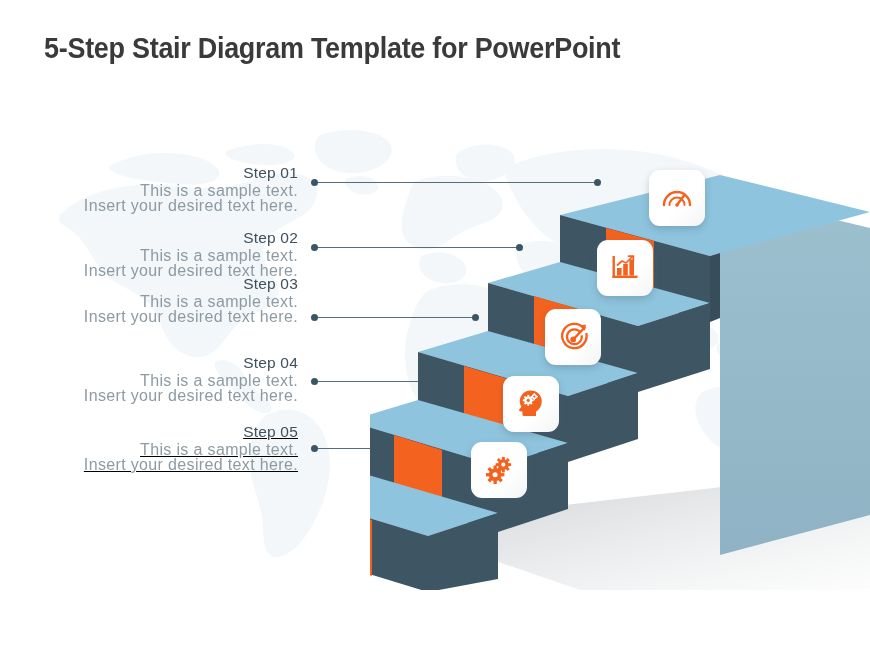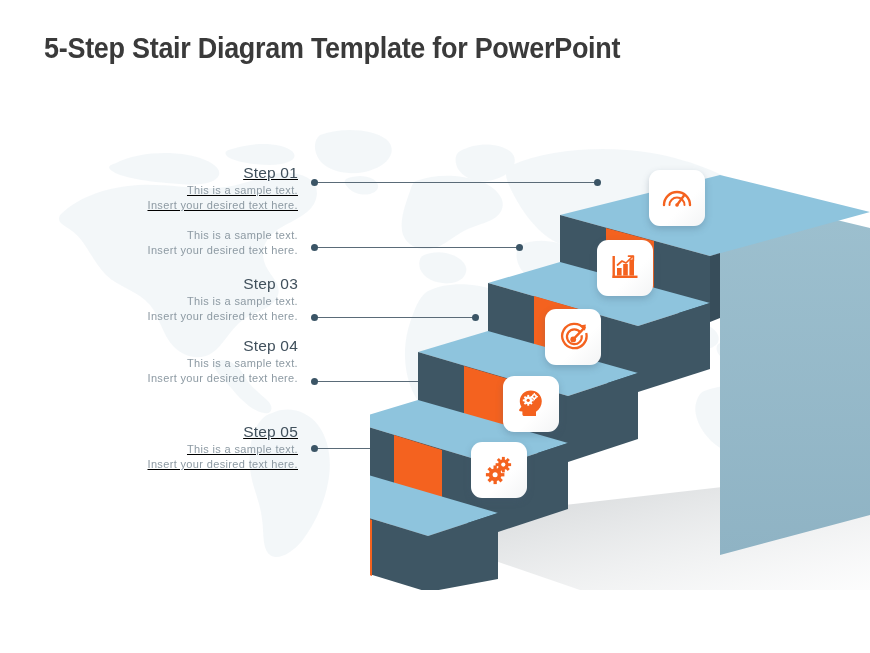--- a/index.html
+++ b/index.html
@@ -54,21 +54,21 @@
     left: 68px;
   }
   .step-title {
     font-size: 15.5px;
     color: #40505c;
     line-height: 20px;
     letter-spacing: 0.2px;
     white-space: nowrap;
   }
   .step-desc {
-    font-size: 11px;
+    font-size: 16px;
     color: #8d9aa3;
     line-height: 15px;
     letter-spacing: 0.35px;
     white-space: nowrap;
   }
 
   
   .connector {
     position: absolute;
     height: 7px;
@@ -186,53 +186,54 @@
                C748 364 720 364 702 354 C684 344 672 322 676 308 C678 301 680 298 684 296 Z"></path>
 
       <path d="M788 362 C798 356 808 362 806 372 C804 382 792 386 786 380 C780 374 782 365 788 362 Z"></path>
 
       <path d="M326 84 C340 78 356 82 358 90 C360 98 346 102 336 98 C328 95 322 87 326 84 Z"></path>
     </g>
   </svg>
 
   <div id="title">5-Step Stair Diagram Template for PowerPoint</div>
 
-  <div class="step-block" style="top:163px;text-decoration:underline;">
+  <div class="step-block" style="top:163px;">
     <div class="step-title">Step 01</div>
     <div class="step-desc">This is a sample  text.</div>
     <div class="step-desc">Insert your desired text here.</div>
   </div>
   <div class="connector" style="left:311px; top:179px; width:290px;">
     <div class="line"></div>
     <div class="dot left"></div>
     <div class="dot right"></div>
   </div>
 
   <div class="step-block" style="top:228px;">
+    <div class="step-title">Step 02</div>
     <div class="step-desc">This is a sample  text.</div>
     <div class="step-desc">Insert your desired text here.</div>
   </div>
   <div class="connector" style="left:311px; top:244px; width:212px;">
     <div class="line"></div>
     <div class="dot left"></div>
     <div class="dot right"></div>
   </div>
 
   <div class="step-block" style="top:274px;">
     <div class="step-title">Step 03</div>
     <div class="step-desc">This is a sample  text.</div>
     <div class="step-desc">Insert your desired text here.</div>
   </div>
   <div class="connector" style="left:311px; top:314px; width:168px;">
     <div class="line"></div>
     <div class="dot left"></div>
     <div class="dot right"></div>
   </div>
 
-  <div class="step-block" style="top:336px;">
+  <div class="step-block" style="top:353px;">
     <div class="step-title">Step 04</div>
     <div class="step-desc">This is a sample  text.</div>
     <div class="step-desc">Insert your desired text here.</div>
   </div>
   <div class="connector" style="left:311px; top:378px; width:123px;">
     <div class="line"></div>
     <div class="dot left"></div>
     <div class="dot right"></div>
   </div>
 

